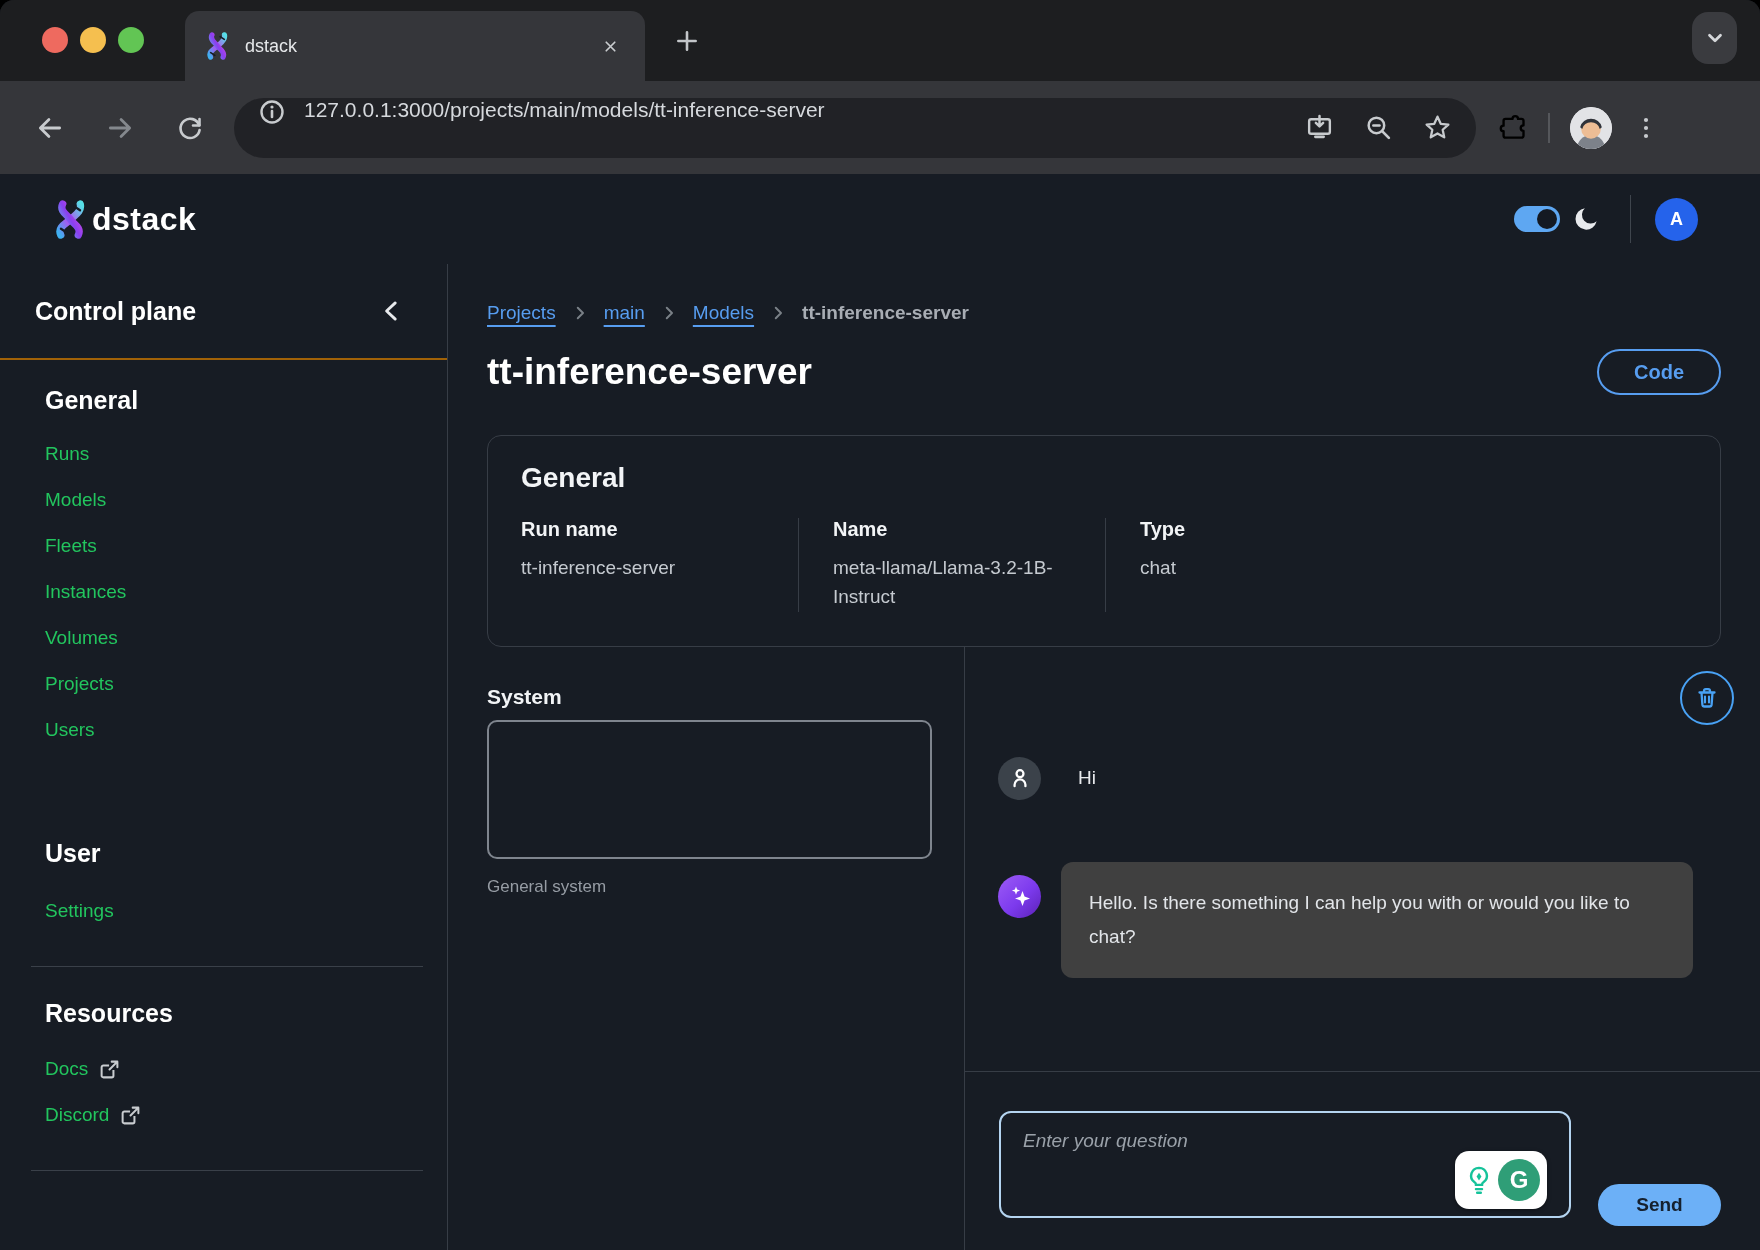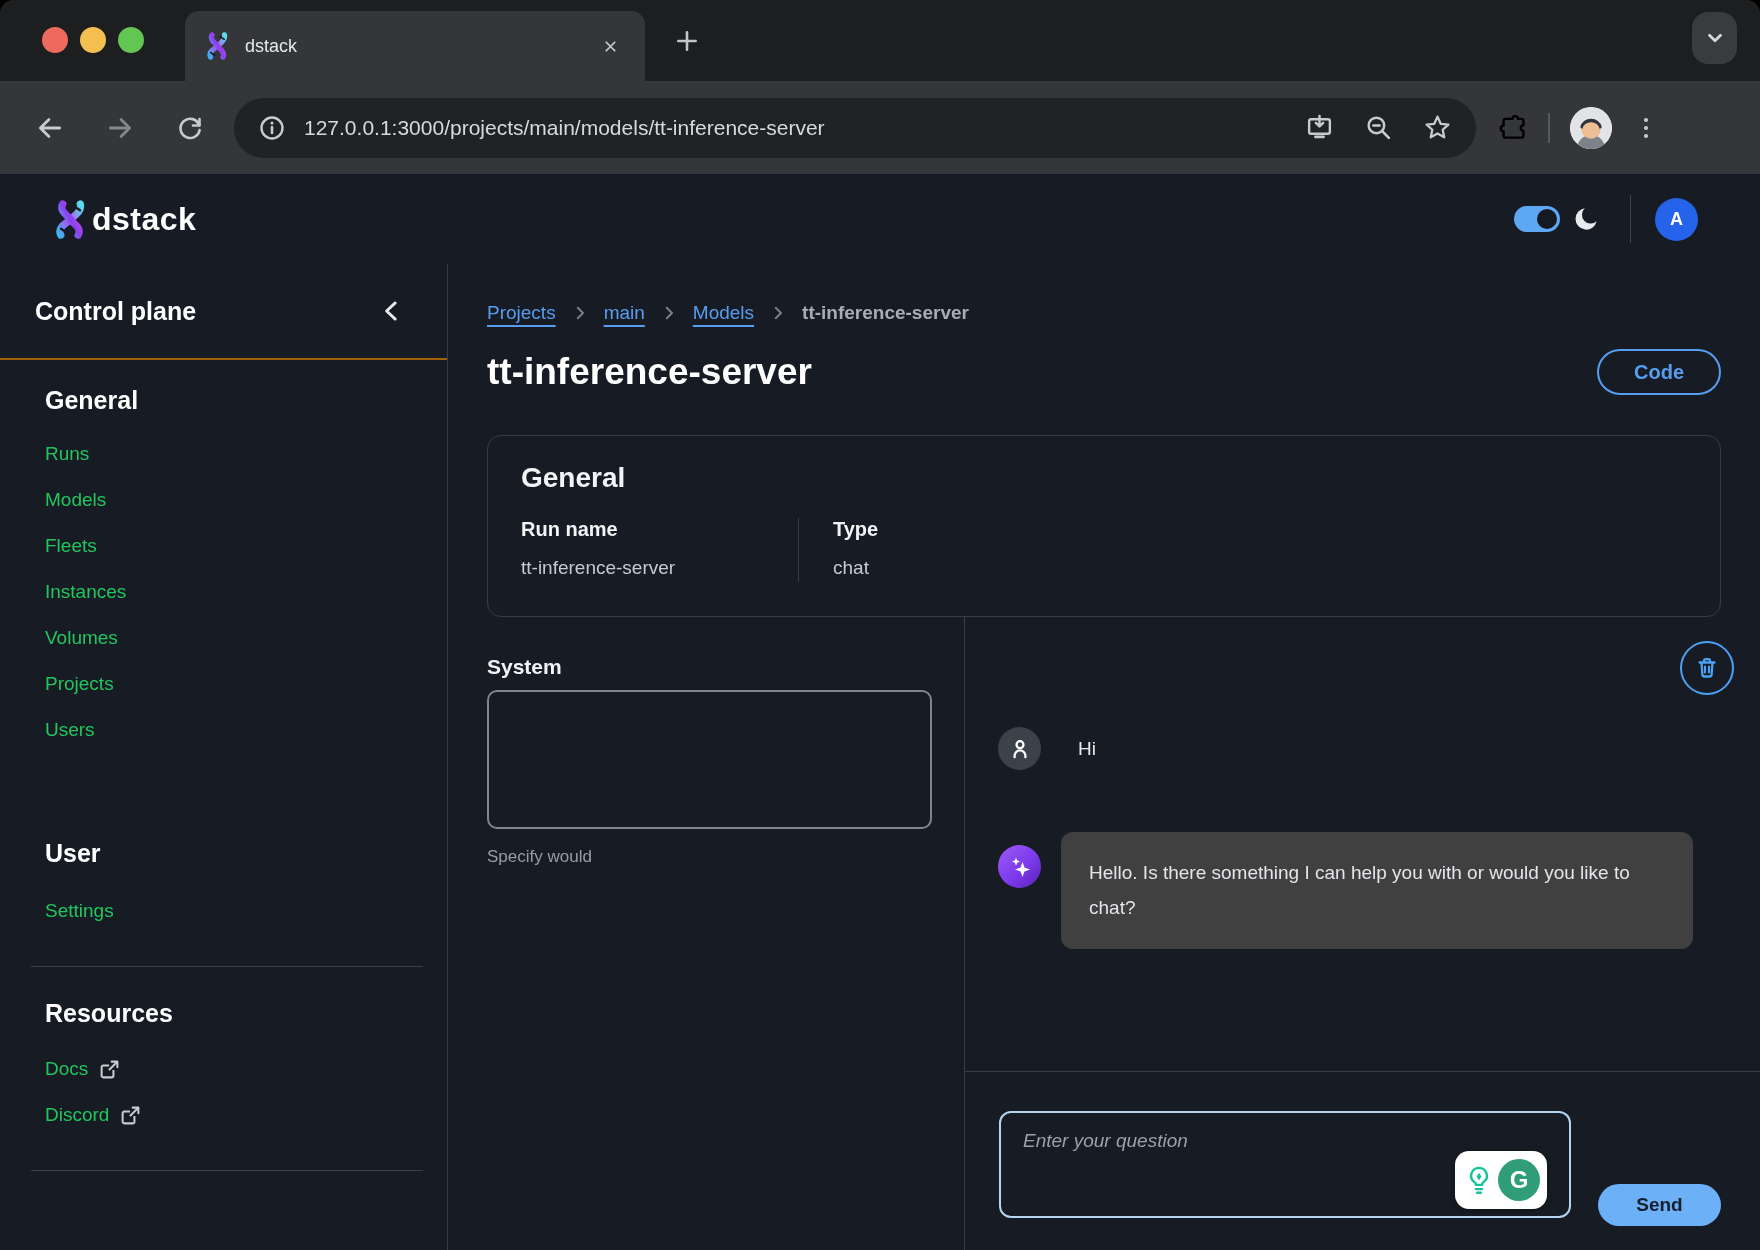--- a/index.html
+++ b/index.html
@@ -14,21 +14,21 @@
   .tab { position:absolute; left:185px; top:11px; width:460px; height:70px; background:#35363A; border-radius:14px 14px 0 0; display:flex; align-items:center; padding:0 20px; }
   .tab-title { margin-left:15px; font-size:18px; color:#E6E8EA; }
   .tab-close { margin-left:auto; width:30px; height:30px; display:flex; align-items:center; justify-content:center; color:#C9CCCF; border-radius:8px; }
   .newtab { position:absolute; left:668px; top:22px; width:38px; height:38px; display:flex; align-items:center; justify-content:center; color:#C3C6C9; border-radius:50%; }
   .tabsearch { position:absolute; right:23px; top:12px; width:45px; height:52px; background:#3A3B3F; border-radius:16px; display:flex; align-items:center; justify-content:center; color:#D5D7DA; }
 
   .toolbar { position:absolute; left:0; top:81px; width:1760px; height:93px; background:#35363A; display:flex; align-items:center; padding:0 28px; }
   .nav-btn { width:44px; height:44px; display:flex; align-items:center; justify-content:center; color:#C8CBCE; border-radius:50%; flex:0 0 auto; }
   .nav-btn + .nav-btn { margin-left:26px; }
   .nav-btn.dim { color:#84888D; }
-  .omnibox { margin-left:22px; height:60px; width:1242px; background:#212226; border-radius:30px; display:flex; align-items:center; padding:0 24px; color:#C8CBCE; }
+  .omnibox { margin-left:22px; height:60px; width:1242px; background:#212226; border-radius:30px; display:flex; padding:0 24px; color:#C8CBCE; }
   .omni-url { margin-left:18px; flex:1; font-size:21px; color:#D6D9DD; white-space:nowrap; overflow:hidden; }
   .omni-icons { display:flex; align-items:center; gap:30px; }
   .tb-right { display:flex; align-items:center; margin-left:22px; gap:20px; }
   .tb-sep { width:2px; height:30px; background:#55575B; }
   .browser-avatar { width:42px; height:42px; border-radius:50%; overflow:hidden; background:#E2E3E6; }
 
   
   .app { position:absolute; left:0; top:174px; width:1760px; height:1076px; background:#171C24; }
   .app-header { height:90px; display:flex; align-items:center; padding:0 62px 0 53px; }
   .brand { display:flex; align-items:center; gap:4px; }
@@ -400,32 +400,36 @@
           </div>
         </div>
 
         <div class="card">
           <div class="card-title">General</div>
           <div class="card-fields">
             <div class="field-col c1">
               <div class="field-label">Run name</div>
               <div class="field-value">tt-inference-server</div>
             </div>
+            <div class="field-col c2">
+              <div class="field-label">Name</div>
+              <div class="field-value">meta-llama/Llama-3.2-1B-Instruct</div>
+            </div>
             <div class="field-col c3">
               <div class="field-label">Type</div>
               <div class="field-value">chat</div>
             </div>
           </div>
         </div>
 
         <div class="split">
           <div class="pane-left">
             <div class="sys-label">System</div>
             <textarea class="sys-box" style=""></textarea>
-            <div class="sys-hint">Specify would</div>
+            <div class="sys-hint">General system</div>
           </div>
 
           <div class="pane-right">
             <div class="trash-btn">
               <svg width="28" height="28">
                   <use href="#i-trash"></use>
                 </svg>
             </div>
             <div class="messages">
               <div class="msg-user">

